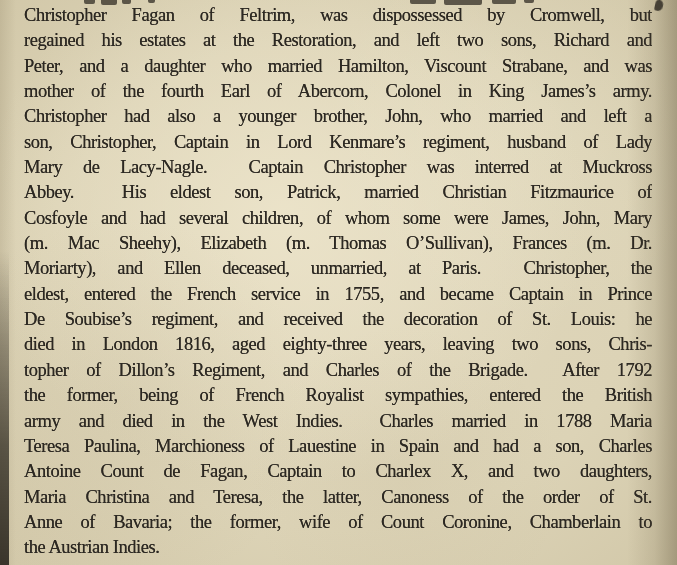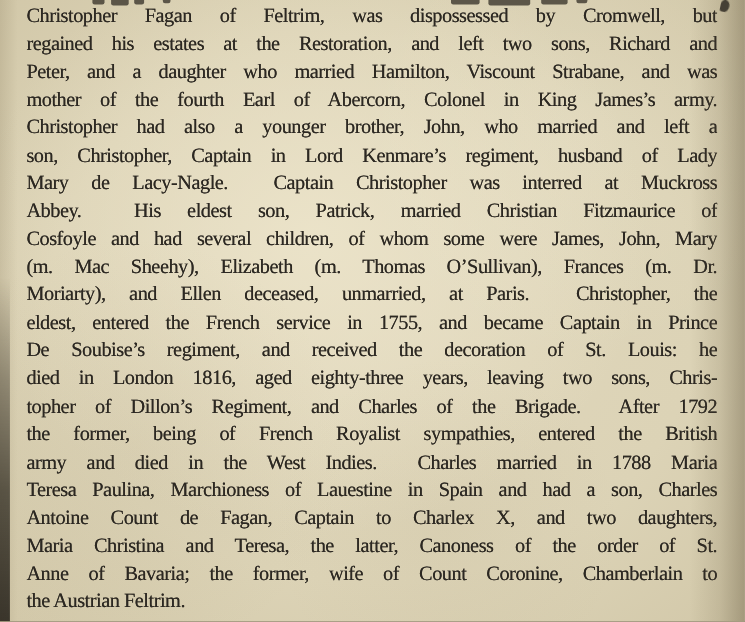--- a/index.html
+++ b/index.html
@@ -120,21 +120,21 @@
       <div class="line">eldest, entered the French service in 1755, and became Captain in Prince</div>
       <div class="line">De Soubise’s regiment, and received the decoration of St. Louis: he</div>
       <div class="line">died in London 1816, aged eighty-three years, leaving two sons, Chris-</div>
       <div class="line">topher of Dillon’s Regiment, and Charles of the Brigade.  After 1792</div>
       <div class="line">the former, being of French Royalist sympathies, entered the British</div>
       <div class="line">army and died in the West Indies.  Charles married in 1788 Maria</div>
       <div class="line">Teresa Paulina, Marchioness of Lauestine in Spain and had a son, Charles</div>
       <div class="line">Antoine Count de Fagan, Captain to Charlex X, and two daughters,</div>
       <div class="line">Maria Christina and Teresa, the latter, Canoness of the order of St.</div>
       <div class="line">Anne of Bavaria; the former, wife of Count Coronine, Chamberlain to</div>
-      <div class="line last">the Austrian Feltrim.</div>
+      <div class="line last">the Austrian Indies.</div>
     </div>
   <div id="fragments"></div>
   <div class="left-shade"></div>
   <div class="left-strip"></div>
   <div class="right-shade"></div>
 <div class="top-fragment" style="left: 84px; width: 11px; height: 4px;"></div>
     <div class="top-fragment" style="left: 101px; width: 16px; height: 5px;"></div>
     <div class="top-fragment" style="left: 122px; width: 9px; height: 4px;"></div>
     <div class="top-fragment" style="left: 148px; width: 7px; height: 3px;"></div>
     <div class="top-fragment" style="left: 410px; width: 26px; height: 4px;"></div>

